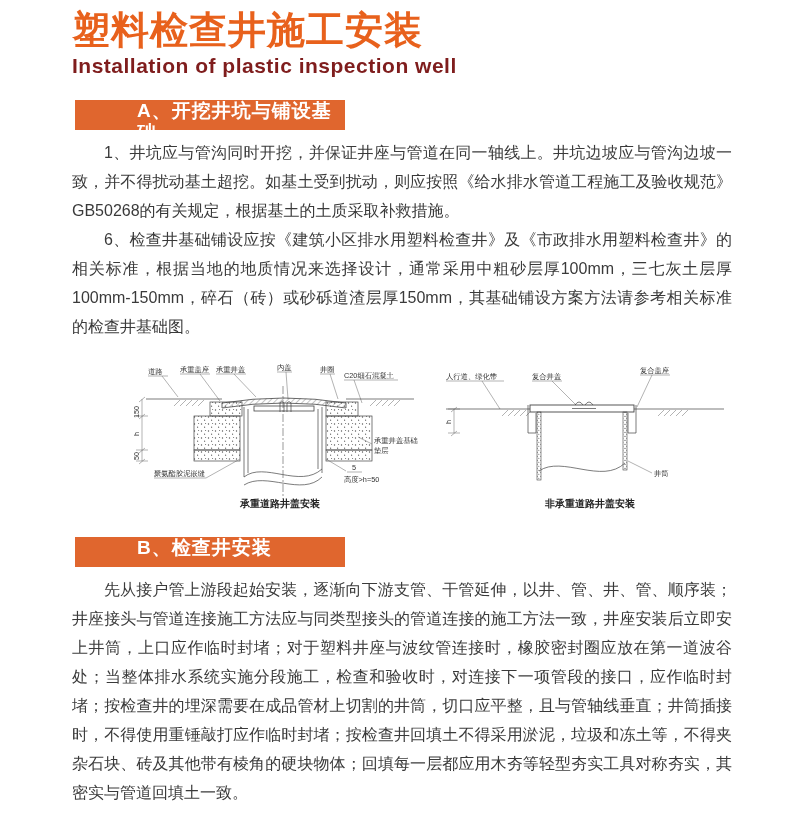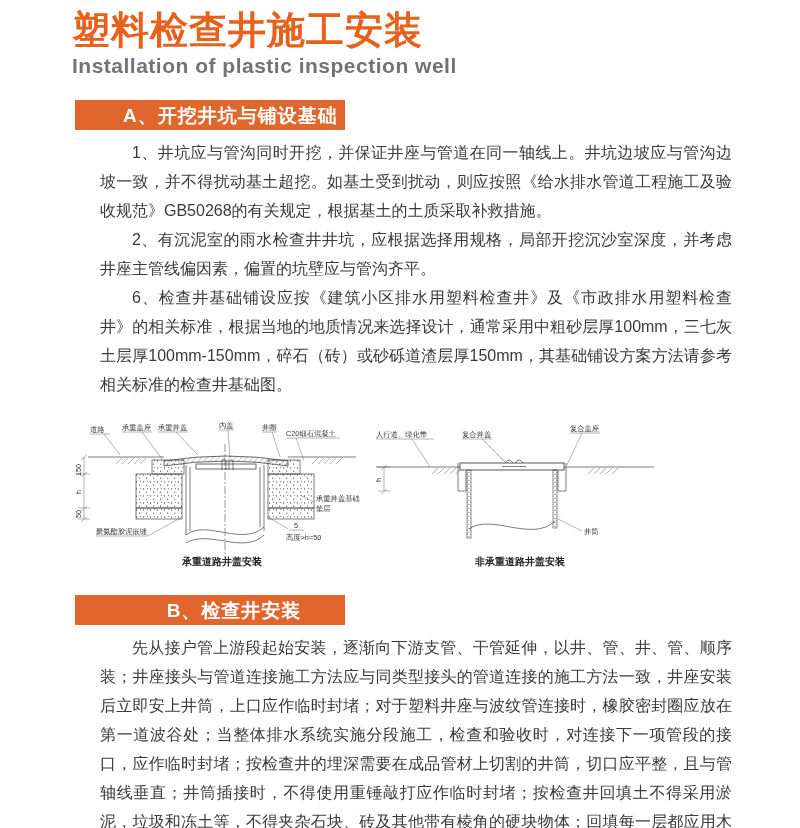--- a/index.html
+++ b/index.html
@@ -14,77 +14,75 @@
   .page { padding: 10px 68px 0 72px; }
 
   .title {
     color: #e8611c;
     font-size: 38px;
     font-weight: bold;
     letter-spacing: 1px;
     line-height: 1.1;
   }
   .subtitle {
-    color: #737373;
+    color: #7f1d1d;
     font-size: 21px;
     font-weight: bold;
     letter-spacing: 0.5px;
     margin-top: 2px;
   }
 
   .section-bar {
     margin-top: 22px;
     margin-left: 3px;
     width: 270px;
     height: 30px;
     background: #e0662e;
     color: #ffffff;
     font-size: 19px;
     font-weight: bold;
-    line-height: 32px;
-    padding-left: 48px;
+    line-height: 22px;
+    padding-left: 62px;
     letter-spacing: 1px;
   }
-  .section-bar.b { margin-top: 26px; text-align: center; }
+  .section-bar.b { margin-top: 26px; }
 
   .body-text { margin-top: 8px; }
   .body-text p {
     font-size: 16px;
     line-height: 29px;
     text-align: justify;
     text-indent: 2em;
     color: #3a3a3a;
-    margin-left: 28px;
   }
 
   .diagram-row {
     margin-top: 18px;
     display: flex;
-    justify-content: flex-start;
-    gap: 6px;
+    justify-content: flex-end;
+    gap: 18px;
   }
   .diagram-row svg { display: block; }
   .dlabel { font-size: 7.3px; fill: #333; font-family: "Liberation Sans", sans-serif; }
   .dcap   { font-size: 10px; font-weight: bold; fill: #222; font-family: "Liberation Sans", sans-serif; }
   .dline  { stroke: #444; stroke-width: 0.7; fill: none; }
   .dthin  { stroke: #666; stroke-width: 0.5; fill: none; }
 </style>
 </head>
 <body>
 
 <div class="page">
 
   <h1 class="title">塑料检查井施工安装</h1>
   <div class="subtitle">Installation of plastic inspection well</div>
 
   <div class="section-bar">A、开挖井坑与铺设基础</div>
 
   <div class="body-text">
     <p>1、井坑应与管沟同时开挖，并保证井座与管道在同一轴线上。井坑边坡应与管沟边坡一致，并不得扰动基土超挖。如基土受到扰动，则应按照《给水排水管道工程施工及验收规范》GB50268的有关规定，根据基土的土质采取补救措施。</p>
-    <p>2、有沉泥室的雨水检查井井坑，应根据选择用规格，局部开挖沉沙室深度，并考虑井座主管线偏因素，偏置的坑壁应与管沟齐平。</p>
     <p>6、检查井基础铺设应按《建筑小区排水用塑料检查井》及《市政排水用塑料检查井》的相关标准，根据当地的地质情况来选择设计，通常采用中粗砂层厚100mm，三七灰土层厚100mm-150mm，碎石（砖）或砂砾道渣层厚150mm，其基础铺设方案方法请参考相关标准的检查井基础图。</p>
   </div>
 
   <div class="diagram-row">
 
     <svg width="292" height="152" viewBox="0 0 292 152">
       <defs>
         <pattern id="speckleL" width="7" height="7" patternUnits="userSpaceOnUse">
           <circle cx="1.5" cy="2" r="0.7" fill="#555"></circle>
           <circle cx="4.6" cy="5.2" r="0.6" fill="#555"></circle>

